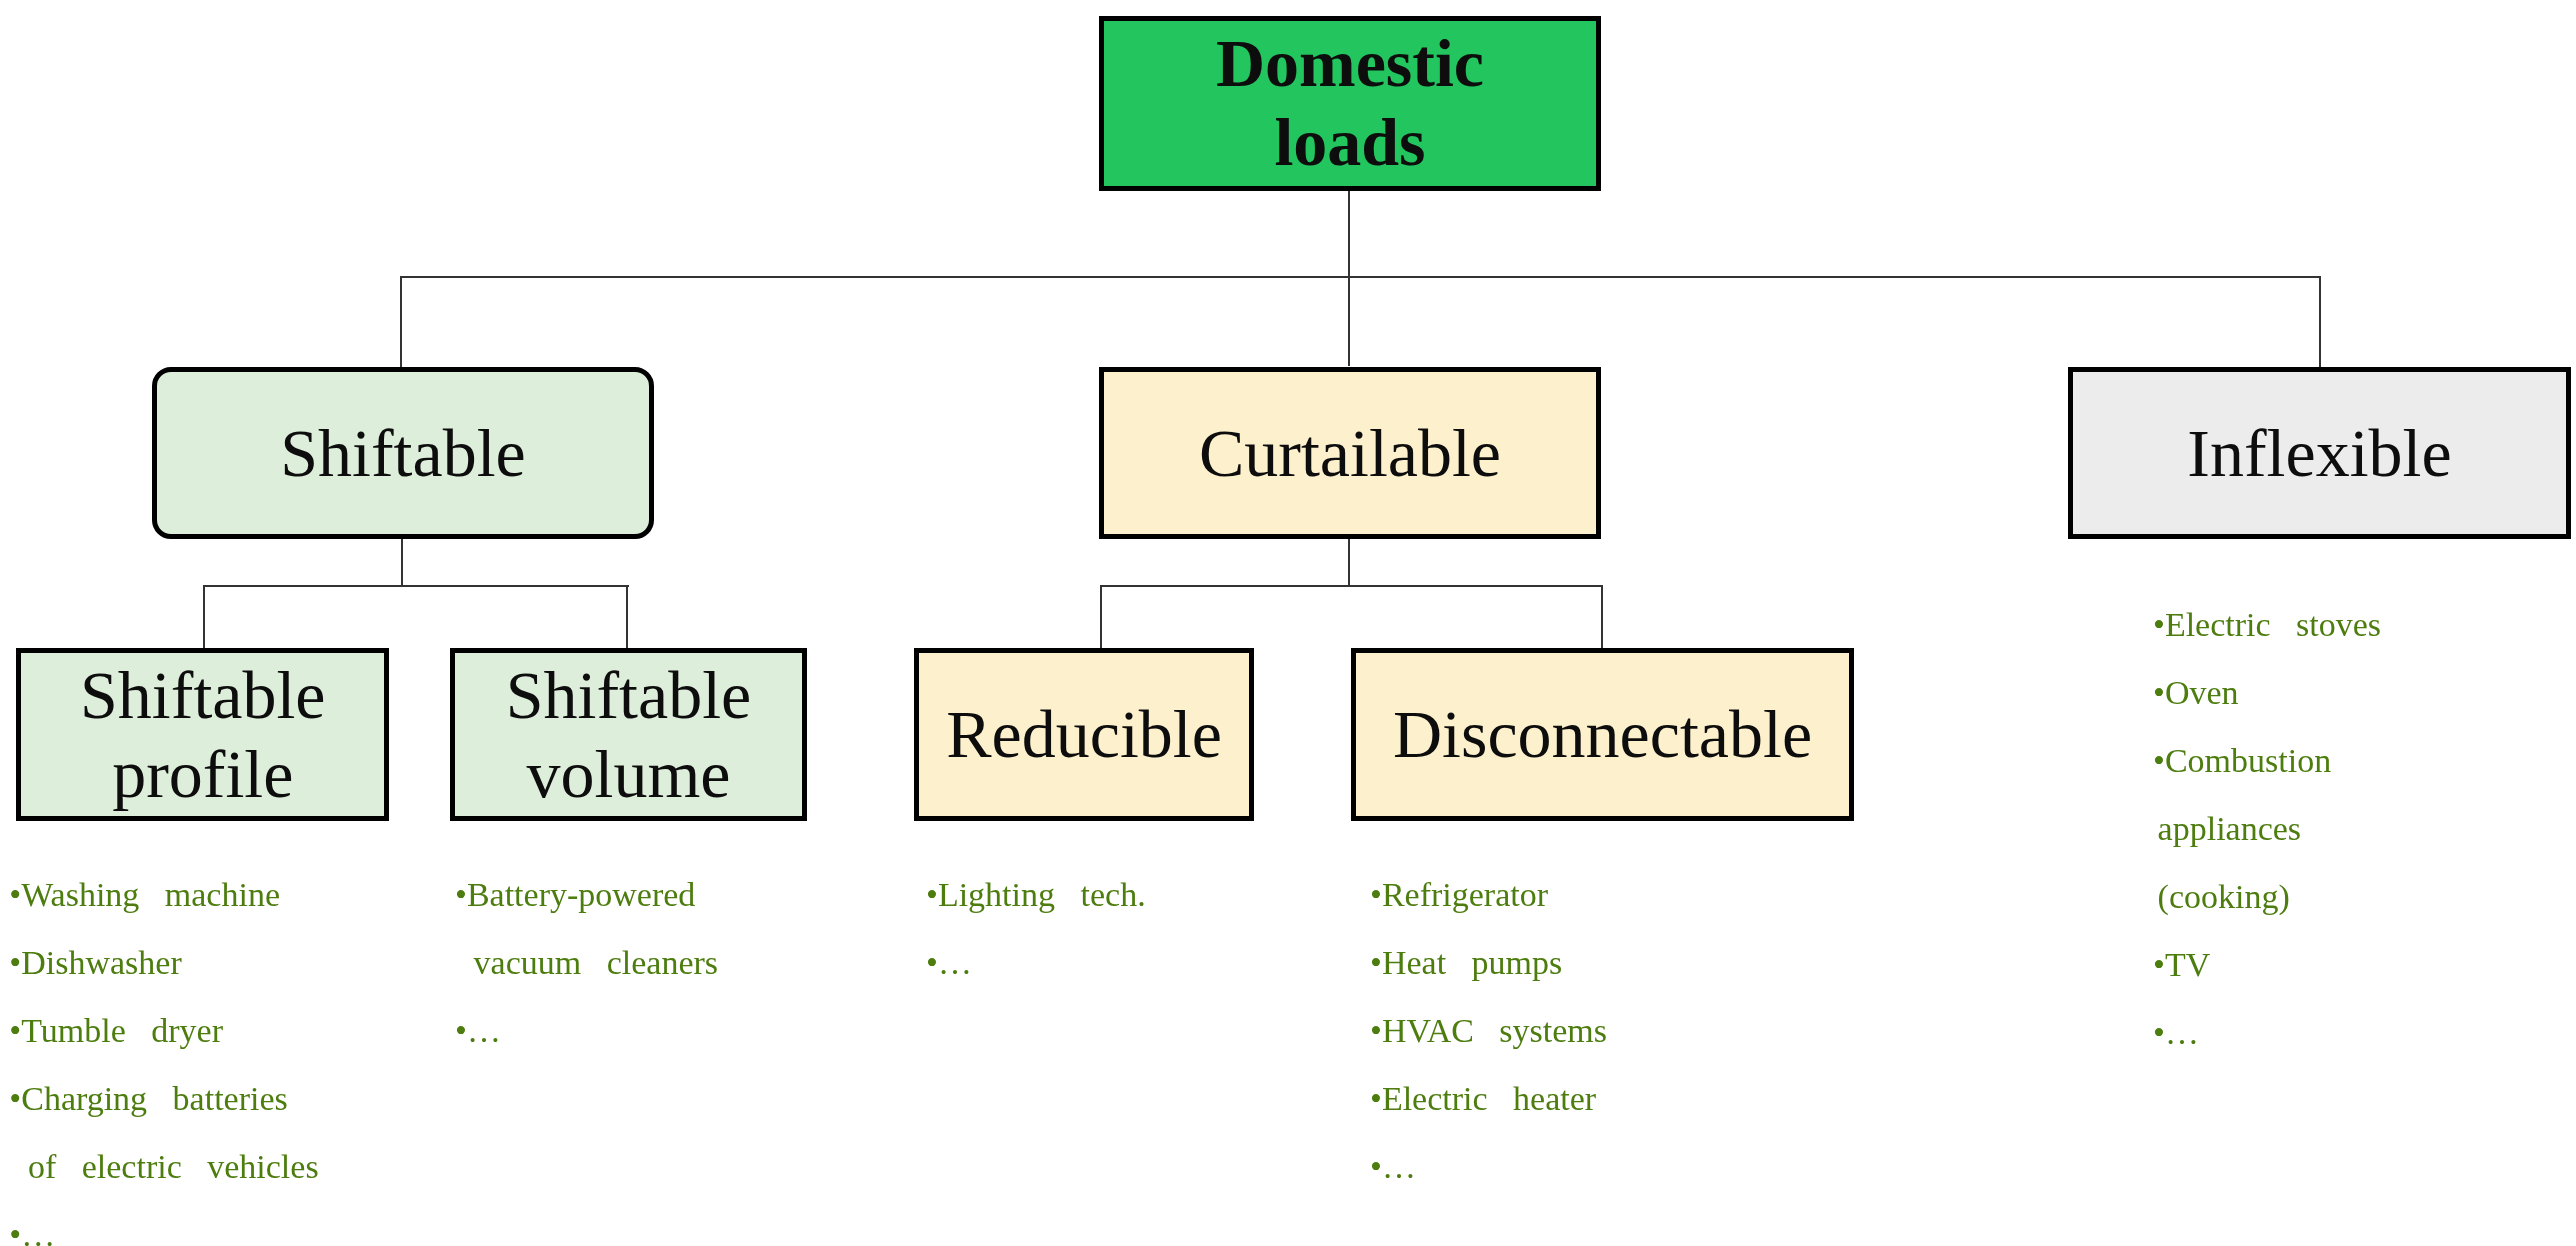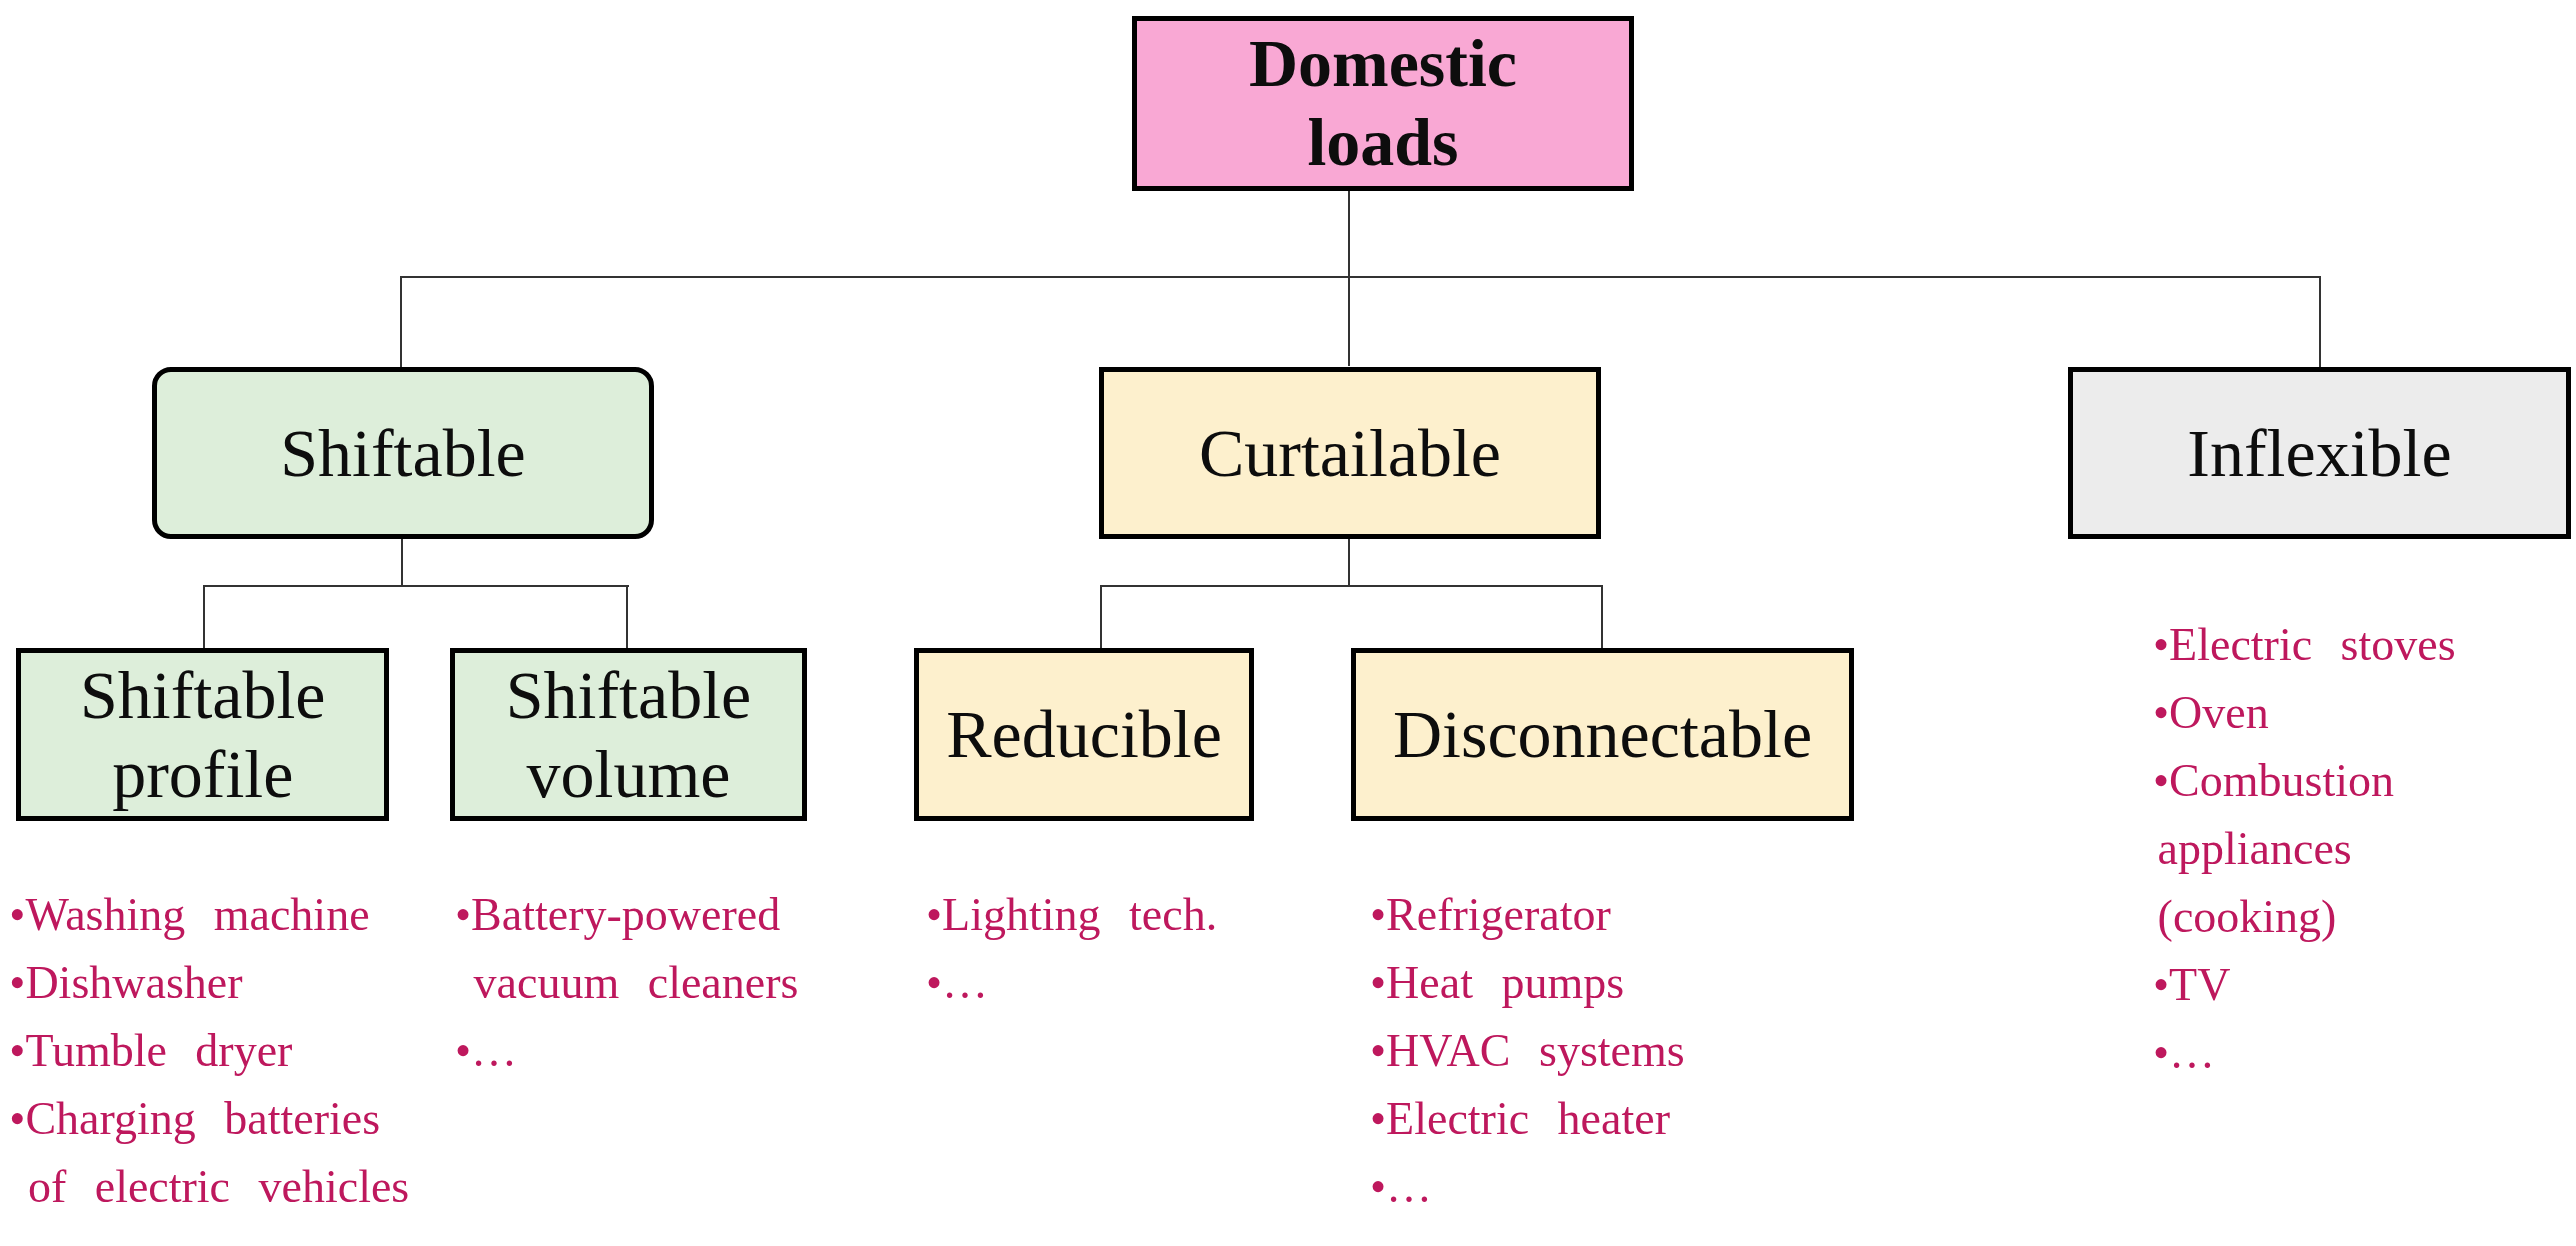--- a/index.html
+++ b/index.html
@@ -23,37 +23,36 @@
   }
   .node .lbl {
     font-size: 68px;
     line-height: 79px;
     padding: 0 10.8px;
   }
   .node.root .lbl {
     font-weight: bold;
     white-space: pre-line;
   }
-  .fill-blue   { background: #f9a8d4; margin-left: 33px; }
+  .fill-blue   { background: #22c55e; }
   .fill-green  { background: #ddeeda; }
   .fill-yellow { background: #fdf0cd; }
   .fill-gray   { background: #ececec; }
 
   .vline, .hline { position: absolute; background: #333333; }
   .vline { width: 2.3px; }
   .hline { height: 2.3px; }
 
   .blist {
     position: absolute;
-    font-size: 46px;
+    font-size: 34px;
     line-height: 68px;
     white-space: nowrap;
     word-spacing: 17px;
-    color: #be185d;
-    margin-top: 20px;
+    color: #4d7c0f;
   }
   .blist .bl { height: 68px; }
   .blist .cont  { padding-left: 18.6px; }
   .blist .cont2 { padding-left: 4.6px; }
 </style>
 </head>
 <body>
 
 <div id="canvas">
 

